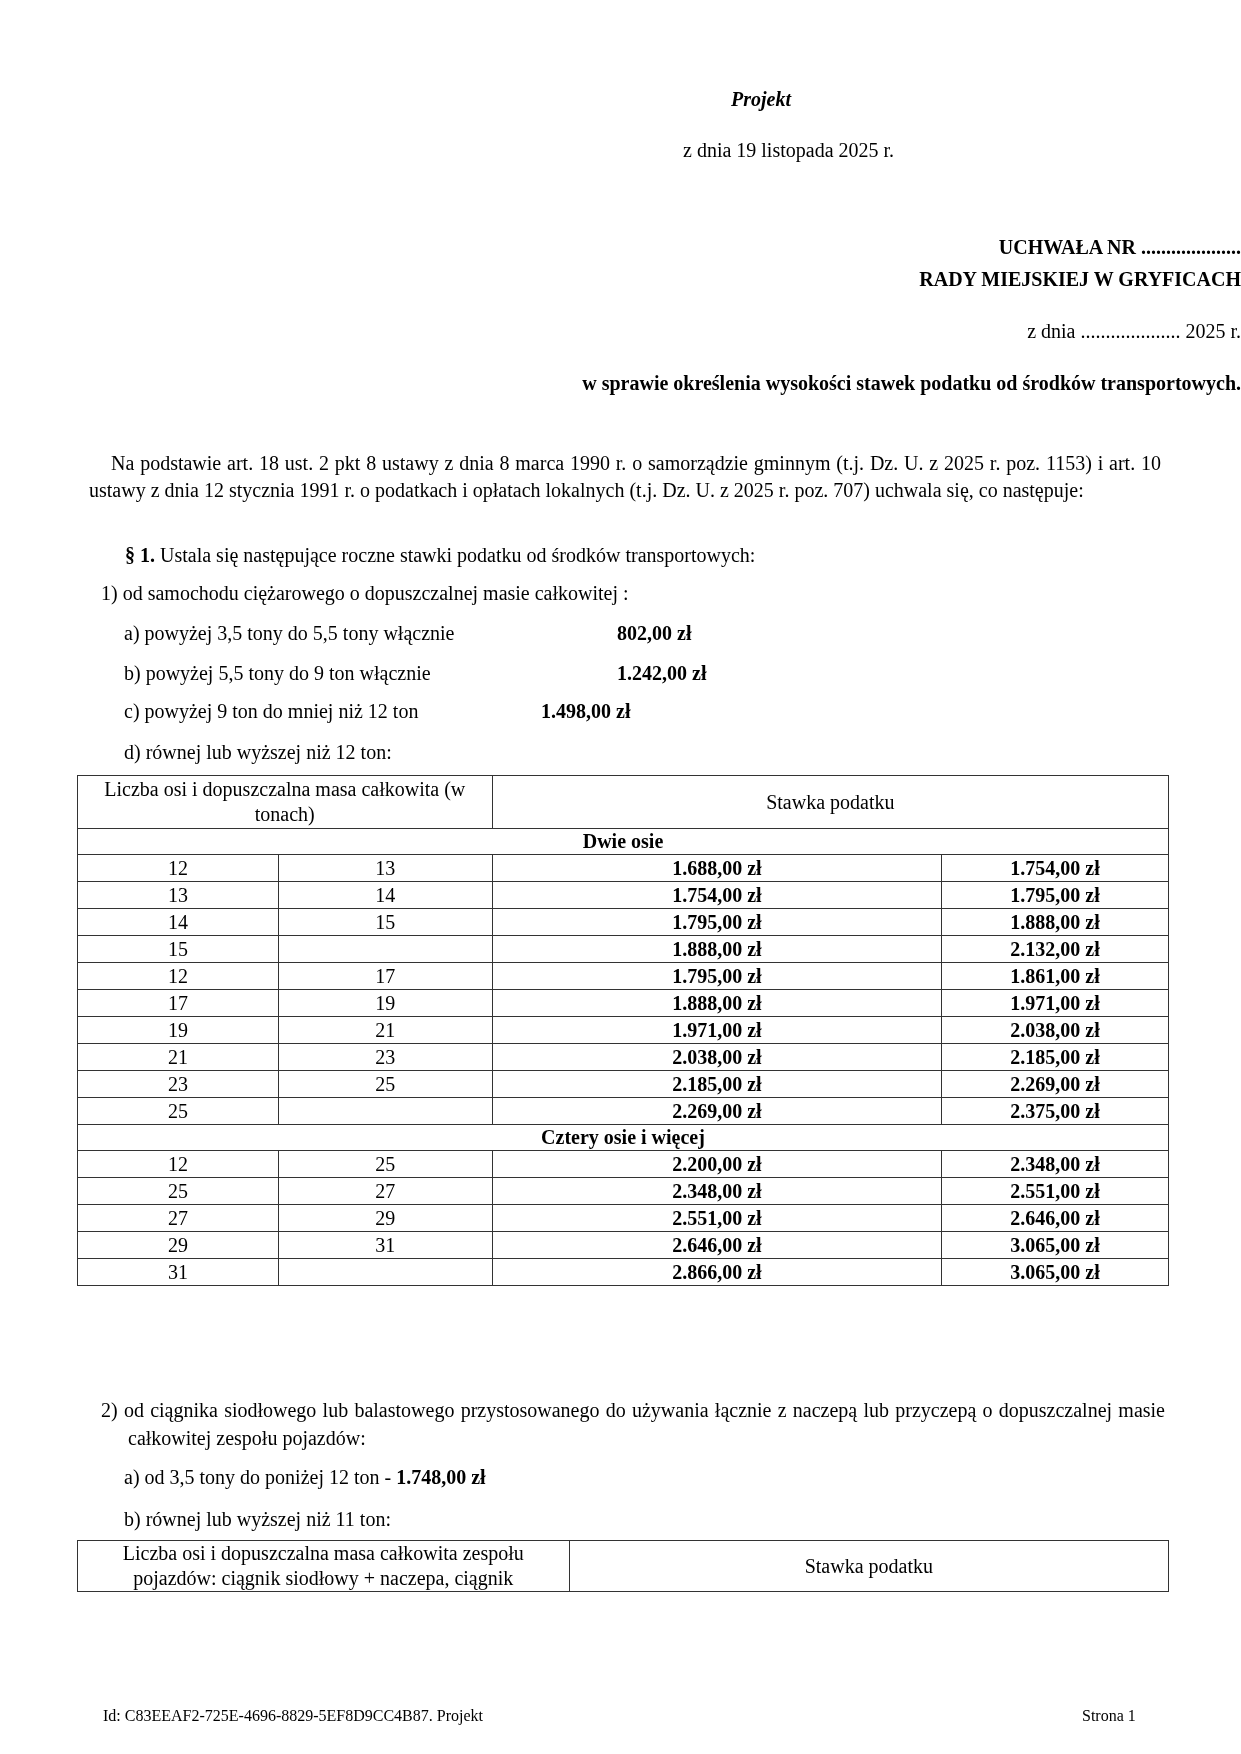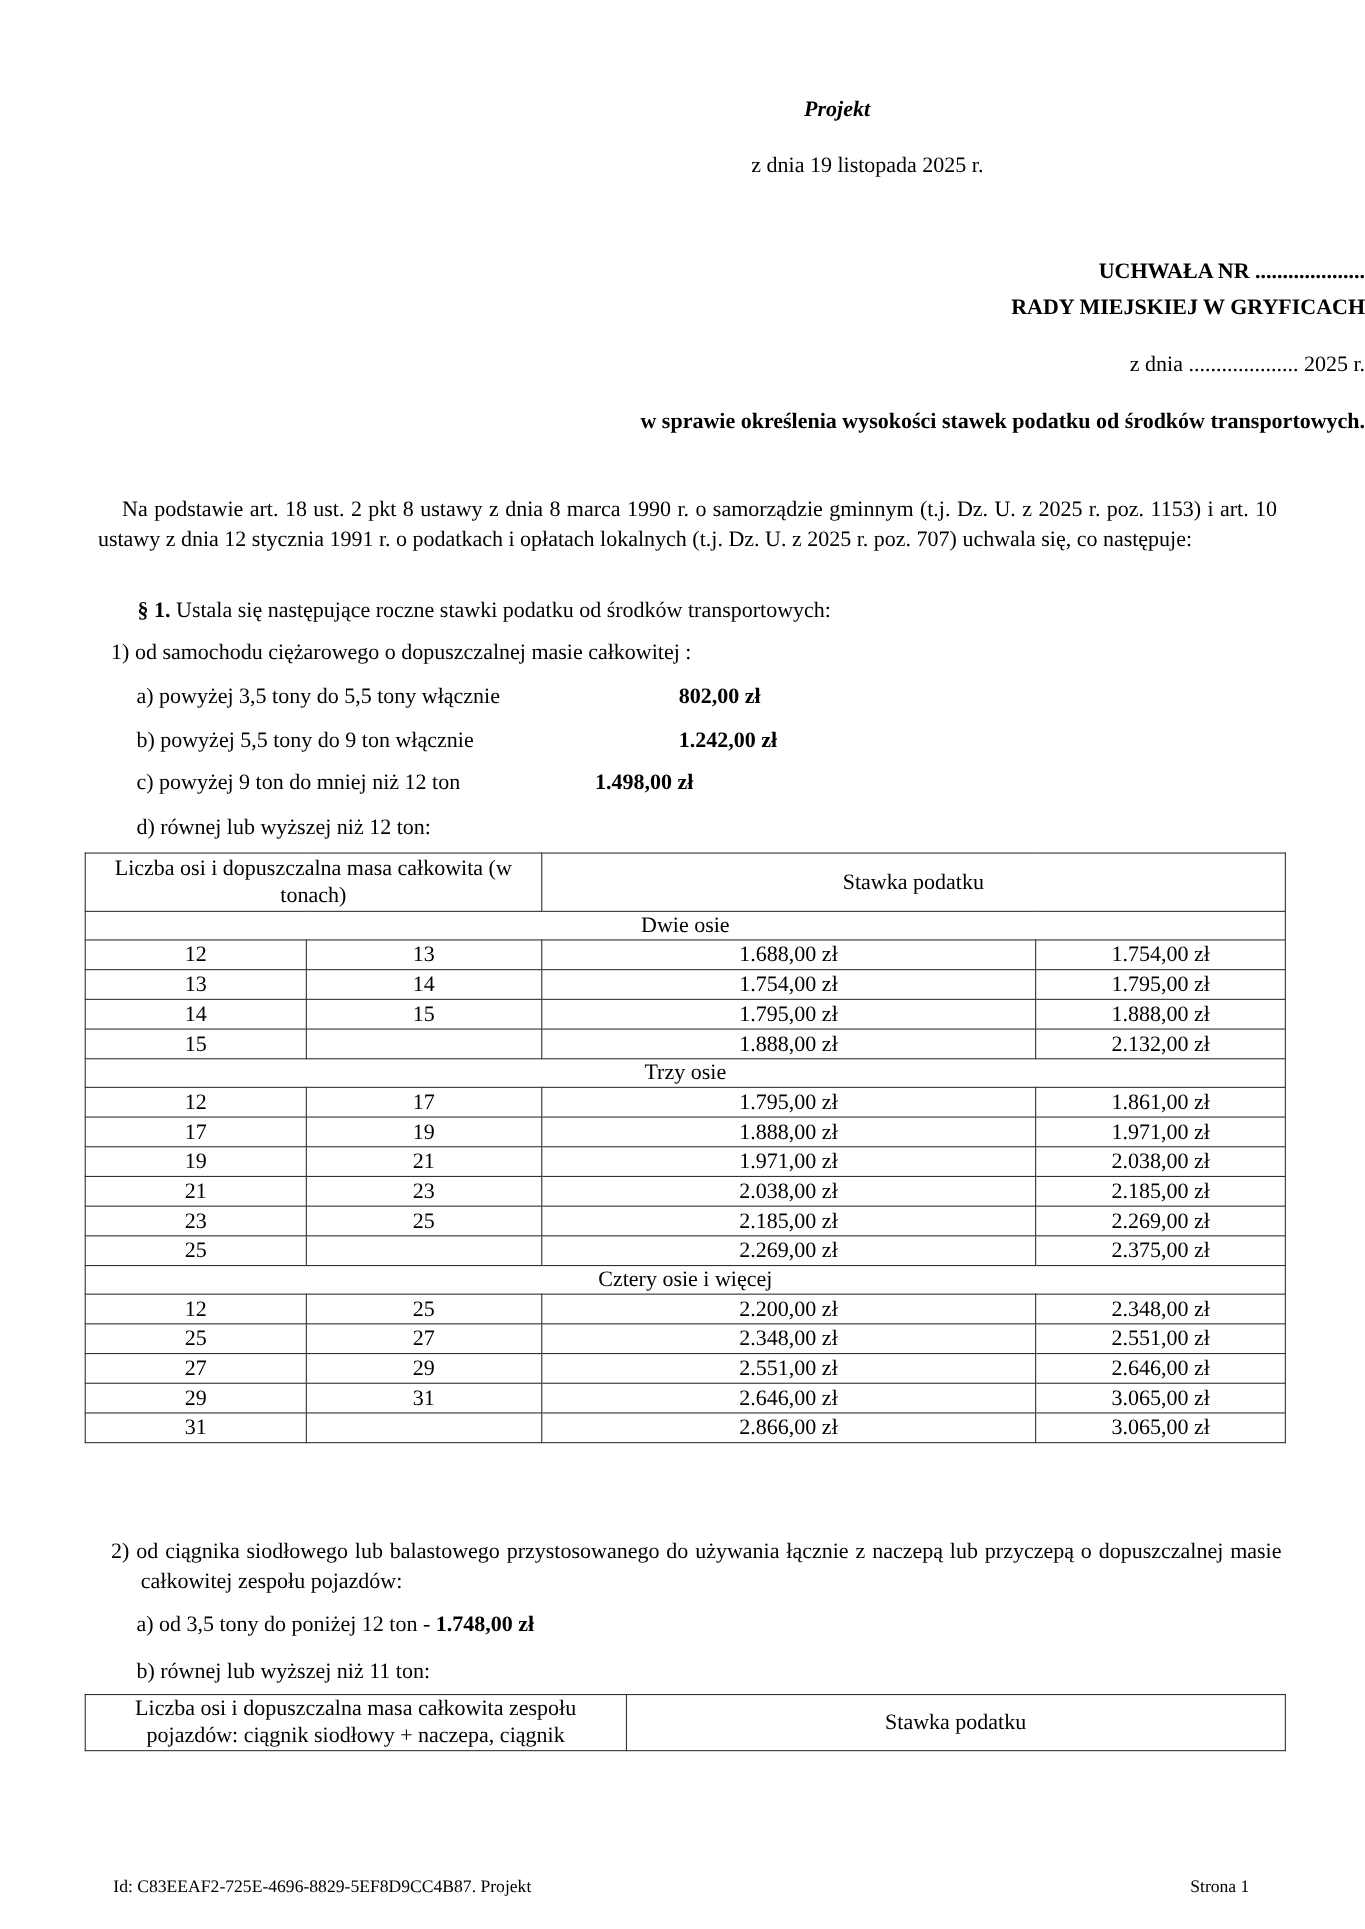--- a/index.html
+++ b/index.html
@@ -27,21 +27,21 @@
   .sub { left: 124px; }
   .amt { font-weight: bold; }
   .r-a { top: 622px; } .r-b { top: 662px; } .r-c { top: 700px; } .r-d { top: 741px; }
   .amt-a { left: 617px; top: 622px; } .amt-b { left: 617px; top: 662px; } .amt-c { left: 541px; top: 700px; }
 
   table.tax {
     position: absolute; border-collapse: collapse; left: 77px; width: 1092px;
     font-size: 20px;
   }
   table.tax td { border: 1.5px solid #333; text-align: center; padding: 0; line-height: 25px; }
-  table.tax td.bold { font-weight: normal; }
+  table.tax td.bold { font-weight: bold; }
   table.t-main { top: 775px; }
   .sect td { font-weight: bold; }
   tr.data td { height: 26px; line-height: 26px; }
 
   .item2 { position: absolute; left: 101px; top: 1396px; width: 1064px; font-size: 20px; line-height: 28px; text-align: justify; }
   .item2 .hang { display: block; padding-left: 27px; text-indent: -27px; }
   .item2a { left: 124px; top: 1466px; }
   .item2b { left: 124px; top: 1508px; }
   table.t-second { top: 1540px; }
   table.t-second td { height: 50px; }
@@ -105,23 +105,20 @@
         <td>15</td>
         <td class="bold">1.795,00 zł</td>
         <td class="bold">1.888,00 zł</td>
       </tr>
       <tr class="data">
         <td>15</td>
         <td></td>
         <td class="bold">1.888,00 zł</td>
         <td class="bold">2.132,00 zł</td>
       </tr>
-      <tr class="sect">
-        <td colspan="4" class="bold" style="height: 24px;">Trzy osie</td>
-      </tr>
       <tr class="data">
         <td>12</td>
         <td>17</td>
         <td class="bold">1.795,00 zł</td>
         <td class="bold">1.861,00 zł</td>
       </tr>
       <tr class="data">
         <td>17</td>
         <td>19</td>
         <td class="bold">1.888,00 zł</td>

